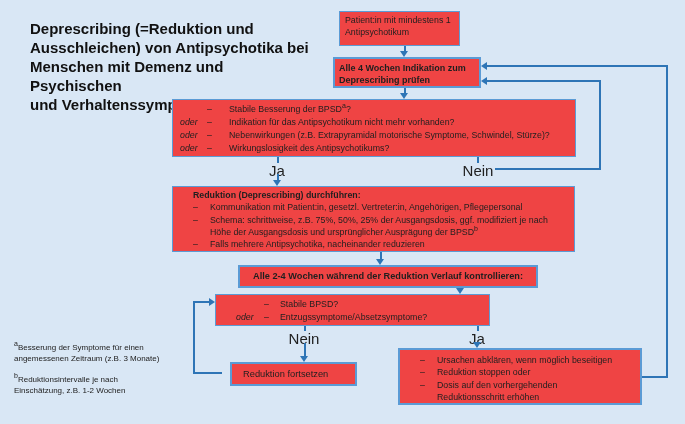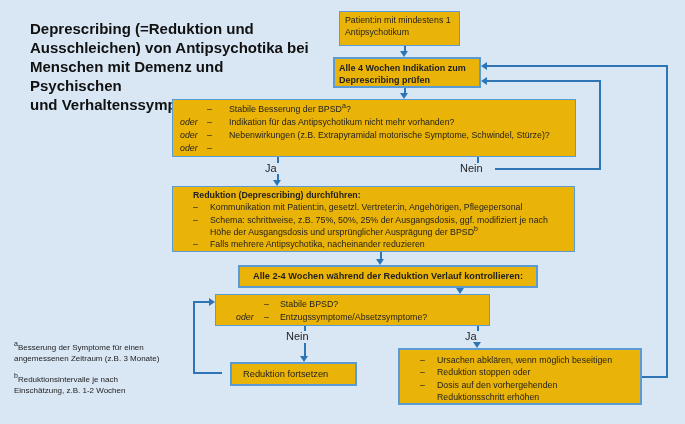--- a/index.html
+++ b/index.html
@@ -12,36 +12,36 @@
   body{font-family:"Liberation Sans",sans-serif;background:#fff;}
   .canvas{
     position:relative;width:685px;height:424px;background:var(--bg);
     outline:1px solid #a9bfd6;overflow:hidden;color:var(--txt);
   }
   .title{
     position:absolute;left:30px;top:19px;width:280px;
     font-size:15px;font-weight:bold;line-height:19px;color:#111;
   }
   .box{
-    position:absolute;background:#eab308;border:1.6px solid var(--border);
+    position:absolute;background:#ef4444;border:1.6px solid var(--border);
     box-sizing:border-box;font-size:9px;line-height:1.35;
   }
   .box.bold{font-weight:bold;}
   .box.thick{border-width:2px;}
   
   .rowbox{padding-top:3px;font-size:8.8px;}
   .crow{display:grid;grid-template-columns:34px 22px 1fr;line-height:13px;white-space:nowrap;}
   .crow .oder{font-style:italic;padding-left:7px;}
   .relrow{display:grid;grid-template-columns:48px 16px 1fr;line-height:13px;white-space:nowrap;}
   .relrow .oder{font-style:italic;padding-left:20px;}
   
   .bulletbox{padding:2px 20px;font-size:8.8px;line-height:12.3px;}
   .bullet{display:grid;grid-template-columns:17px 1fr;}
   sup{font-size:7px;line-height:0;}
-  .lbl{position:absolute;font-size:11px;}
+  .lbl{position:absolute;font-size:15px;text-align:center;}
   
   .vline,.hline{position:absolute;background:var(--conn);}
   .vline{width:2px;}
   .hline{height:2px;}
   .arr{position:absolute;width:0;height:0;}
   .arr.down{border-left:4px solid transparent;border-right:4px solid transparent;border-top:6px solid var(--conn);}
   .arr.left{border-top:4px solid transparent;border-bottom:4px solid transparent;border-right:6px solid var(--conn);}
   .arr.right{border-top:4px solid transparent;border-bottom:4px solid transparent;border-left:6px solid var(--conn);}
   .fnote{position:absolute;left:14px;width:152px;font-size:8px;line-height:10.5px;color:#222;}
 </style>
@@ -73,20 +73,21 @@
       <span>Indikation für das Antipsychotikum nicht mehr vorhanden?</span>
     </div>
     <div class="crow">
       <span class="oder">oder</span>
       <span class="dash">–</span>
       <span>Nebenwirkungen (z.B. Extrapyramidal motorische Symptome, Schwindel, Stürze)?</span>
     </div>
     <div class="crow">
       <span class="oder">oder</span>
       <span class="dash">–</span>
+      <span>Wirkungslosigkeit des Antipsychotikums?</span>
     </div>
   </div>
 
   <div class="box bulletbox" style="left:172px;top:186px;width:403px;height:66px;">
     <div style="font-weight:bold;">Reduktion (Deprescribing) durchführen:</div>
     <div class="bullet">
       <span>–</span>
       <span>Kommunikation mit Patient:in, gesetzl. Vertreter:in, Angehörigen, Pflegepersonal</span>
     </div>
     <div class="bullet">

